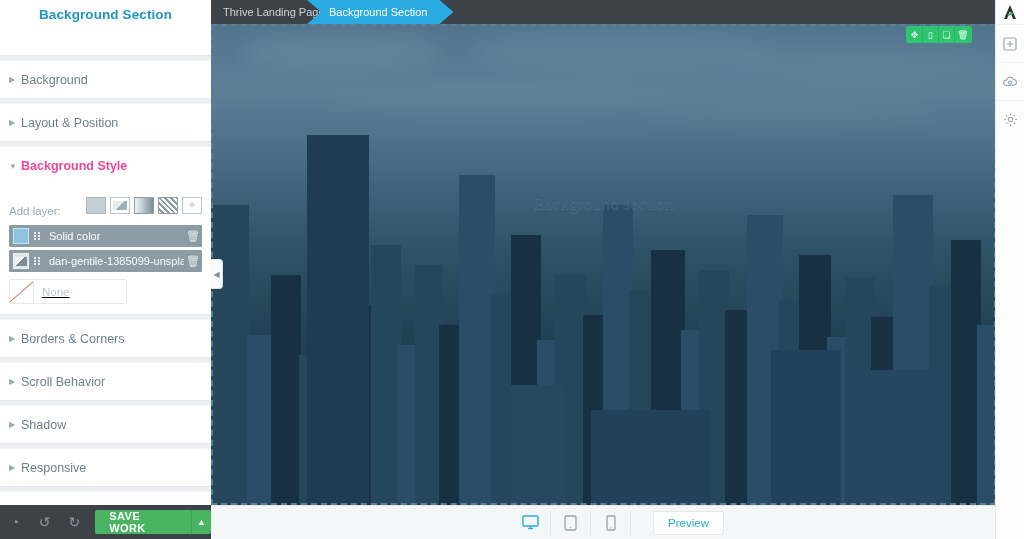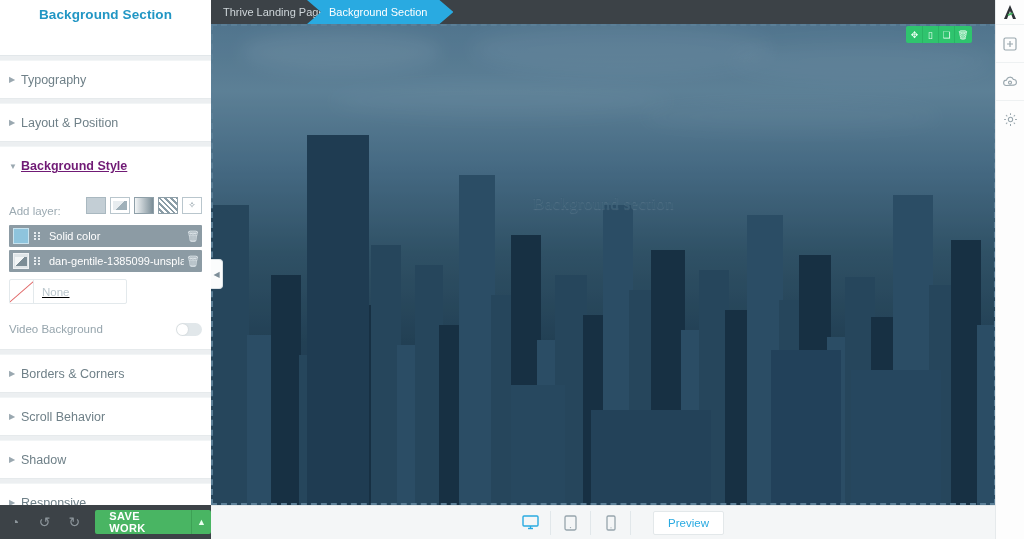--- a/index.html
+++ b/index.html
@@ -44,21 +44,21 @@
     background: #fff; margin: 0 0 4px 0;
     height: 39px; display: flex; align-items: center;
     padding-left: 9px; cursor: pointer;
     border-top: 1px solid #f2f5f6; border-bottom: 1px solid #e6eaec;
   }
   .acc-arrow {
     width: 12px; color: #9aa8b0; font-size: 8px; flex: 0 0 12px;
   }
   .acc-label { font-size: 12.5px; color: #6f8088; }
   .acc.open { border-bottom: none; margin-bottom: 0; }
-  .acc.open .acc-label { color: #701a75; font-weight: bold; text-decoration: underline; }
+  .acc.open .acc-label { color: #ec4899; font-weight: bold; }
 
   .acc-body {
     background: #fff; padding: 6px 9px 10px 9px;
     border-bottom: 1px solid #e6eaec; margin-bottom: 4px;
   }
   .addlayer-row {
     display: flex; align-items: center; height: 28px;
     margin-bottom: 6px;
   }
   .addlayer-label { font-size: 11.5px; color: #9caab2; flex: 1; margin-top: 12px; }
@@ -294,21 +294,21 @@
   <div id="left-panel">
 
     <div class="lp-header">
       <div class="lp-title">Background Section</div>
     </div>
 
     <div class="acc-list">
 
       <div class="acc">
         <span class="acc-arrow">▶</span>
-        <span class="acc-label">Typography</span>
+        <span class="acc-label">Background</span>
       </div>
 
       <div class="acc">
         <span class="acc-arrow">▶</span>
         <span class="acc-label">Layout &amp; Position</span>
       </div>
 
       <div class="acc open">
         <span class="acc-arrow">▼</span>
         <span class="acc-label">Background Style</span>
@@ -351,26 +351,20 @@
             </span>
           <span class="layer-name">dan-gentile-1385099-unsplash...</span>
           <span class="trash-ic">🗑</span>
         </div>
 
         <div class="none-field">
           <span class="none-swatch"></span>
           <span class="none-text">None</span>
         </div>
 
-        <div class="video-row">
-          <span class="video-label">Video Background</span>
-          <span class="toggle">
-              <i></i>
-            </span>
-        </div>
 
       </div>
 
       <div class="acc">
         <span class="acc-arrow">▶</span>
         <span class="acc-label">Borders &amp; Corners</span>
       </div>
       <div class="acc">
         <span class="acc-arrow">▶</span>
         <span class="acc-label">Scroll Behavior</span>

